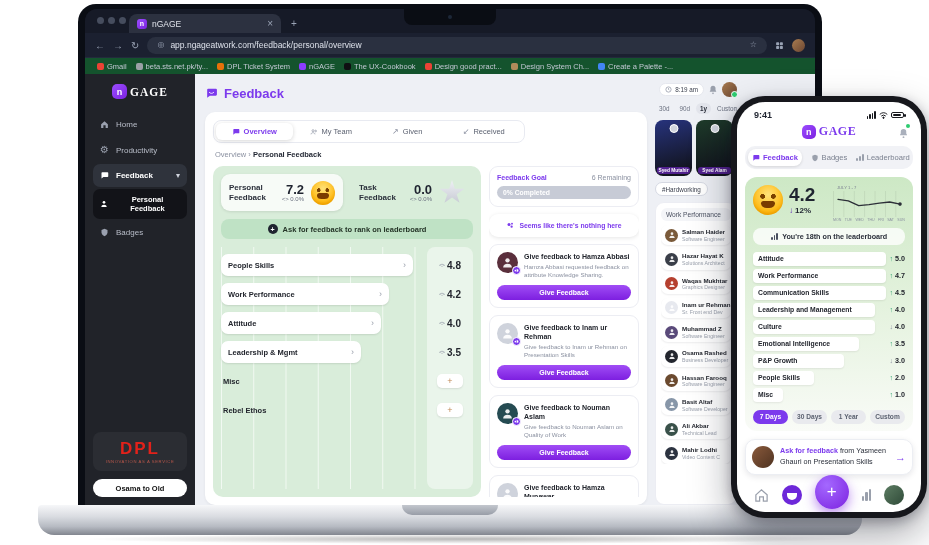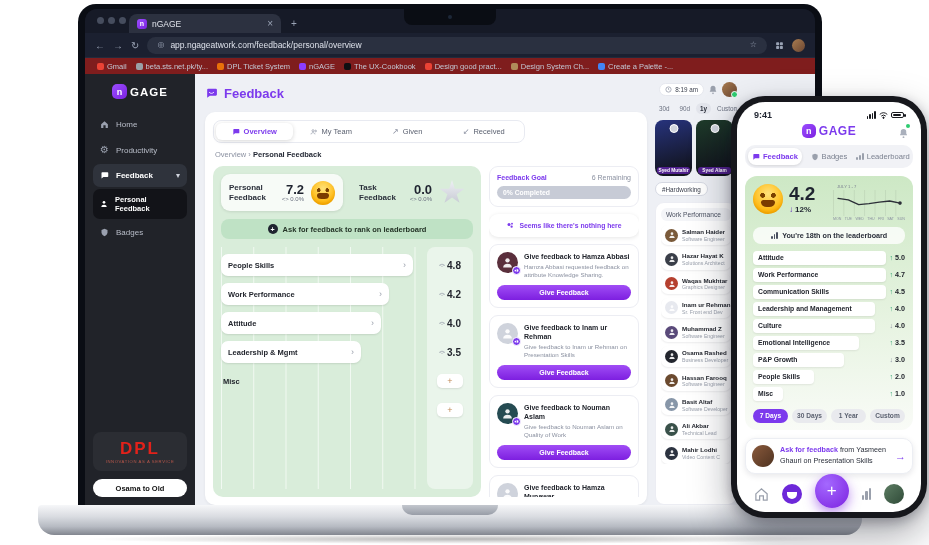--- a/index.html
+++ b/index.html
@@ -31,33 +31,33 @@
     color:#fff;font-size:7px;font-weight:700;display:flex;align-items:center;justify-content:center;flex:none;}
   .btab-title{font-size:8.5px;color:#dfe2ea;flex:1;}
   .gico{color:#9aa3b5;font-size:10px;line-height:1;}
   .navbar{height:24px;background:#1b2030;display:flex;align-items:center;gap:8px;padding:0 10px;flex:none;}
   .navbtn{color:#9aa3b5;font-size:10px;}
   .urlpill{flex:1;height:17px;background:#2a3040;border-radius:9px;display:flex;align-items:center;gap:6px;
     padding:0 10px;color:#dde1ea;font-size:8.5px;}
   .urlpill .gico{font-size:8px;}
   .mini-avatar{width:13px;height:13px;border-radius:50%;background:linear-gradient(135deg,#a97c50,#6b4632);flex:none;}
   .ext-ico svg{display:block}
-  .bookmarks{height:17px;background:#7f1d1d;border-top:1px solid #232a3c;display:flex;align-items:center;
+  .bookmarks{height:17px;background:#14532d;border-top:1px solid #232a3c;display:flex;align-items:center;
     gap:9px;padding:0 12px;font-size:7.5px;color:#c3c8d4;flex:none;white-space:nowrap;overflow:hidden;}
   .bm{display:flex;align-items:center;gap:3px;}
   .bm-ico{width:7px;height:7px;border-radius:2px;flex:none;}
 
   
   .app{flex:1;display:flex;background:#eef0f5;overflow:hidden;}
   .sidebar{width:110px;background:#212329;display:flex;flex-direction:column;padding:10px 8px 8px;color:#c8ccd6;flex:none;}
   .brand{display:flex;align-items:center;justify-content:center;gap:3px;margin-bottom:14px;}
   .nlogo{width:15px;height:15px;border-radius:5px;background:linear-gradient(135deg,#9b4dff,#7c22e0);
     color:#fff;font-weight:700;font-size:9px;display:flex;align-items:center;justify-content:center;flex:none;}
-  .brand-text{color:#fff;font-weight:700;font-size:11.5px;letter-spacing:1px;}
-  .side-item{display:flex;align-items:center;gap:7px;font-size:8px;padding:7px 7px;border-radius:7px;color:#b9bec9;margin-bottom:2px;}
+  .brand-text{color:#fff;font-weight:700;font-size:11.5px;letter-spacing:1px;font-family:Liberation Serif, serif;}
+  .side-item{display:flex;align-items:center;gap:7px;font-size:8px;padding:7px 7px;border-radius:7px;color:#b9bec9;margin-bottom:2px;text-align:center;}
   .side-item svg,.side-item .gly{flex:none;color:#9aa0ae;}
   .side-item.active{background:#2f333c;color:#fff;font-weight:700;}
   .side-item.active svg,.side-item.active .gly{color:#fff;}
   .side-item.subi{font-size:7.5px;padding:6px 7px;}
   .side-item.subi.active{background:#121318;}
   .caret{margin-left:auto;font-size:8px;color:#cfd3dc;}
   .gly{font-size:10px;line-height:1;}
   .dpl{margin-top:auto;background:#2b2d33;border-radius:8px;padding:8px 4px 7px;text-align:center;}
   .dpl-word{color:#e2211a;font-weight:800;font-size:17px;letter-spacing:2px;line-height:1;}
   .dpl-tag{color:#b9574a;font-size:4.2px;letter-spacing:.6px;margin-top:2px;}
@@ -463,20 +463,24 @@
                           <span class="chev">›</span>
                         </div>
 
                       </div>
 
                       <div class="bar-row">
 
                         <span class="plain-label">Misc</span>
                       </div>
 
+                      <div class="bar-row">
+
+                        <span class="plain-label">Rebel Ethos</span>
+                      </div>
                     </div>
                   <div class="score-col">
 
                       <div class="score-cell">
                         <span class="swap">&lt;&gt;</span>
                         <span class="score-val">4.8</span>
 
                       </div>
 
                       <div class="score-cell">

